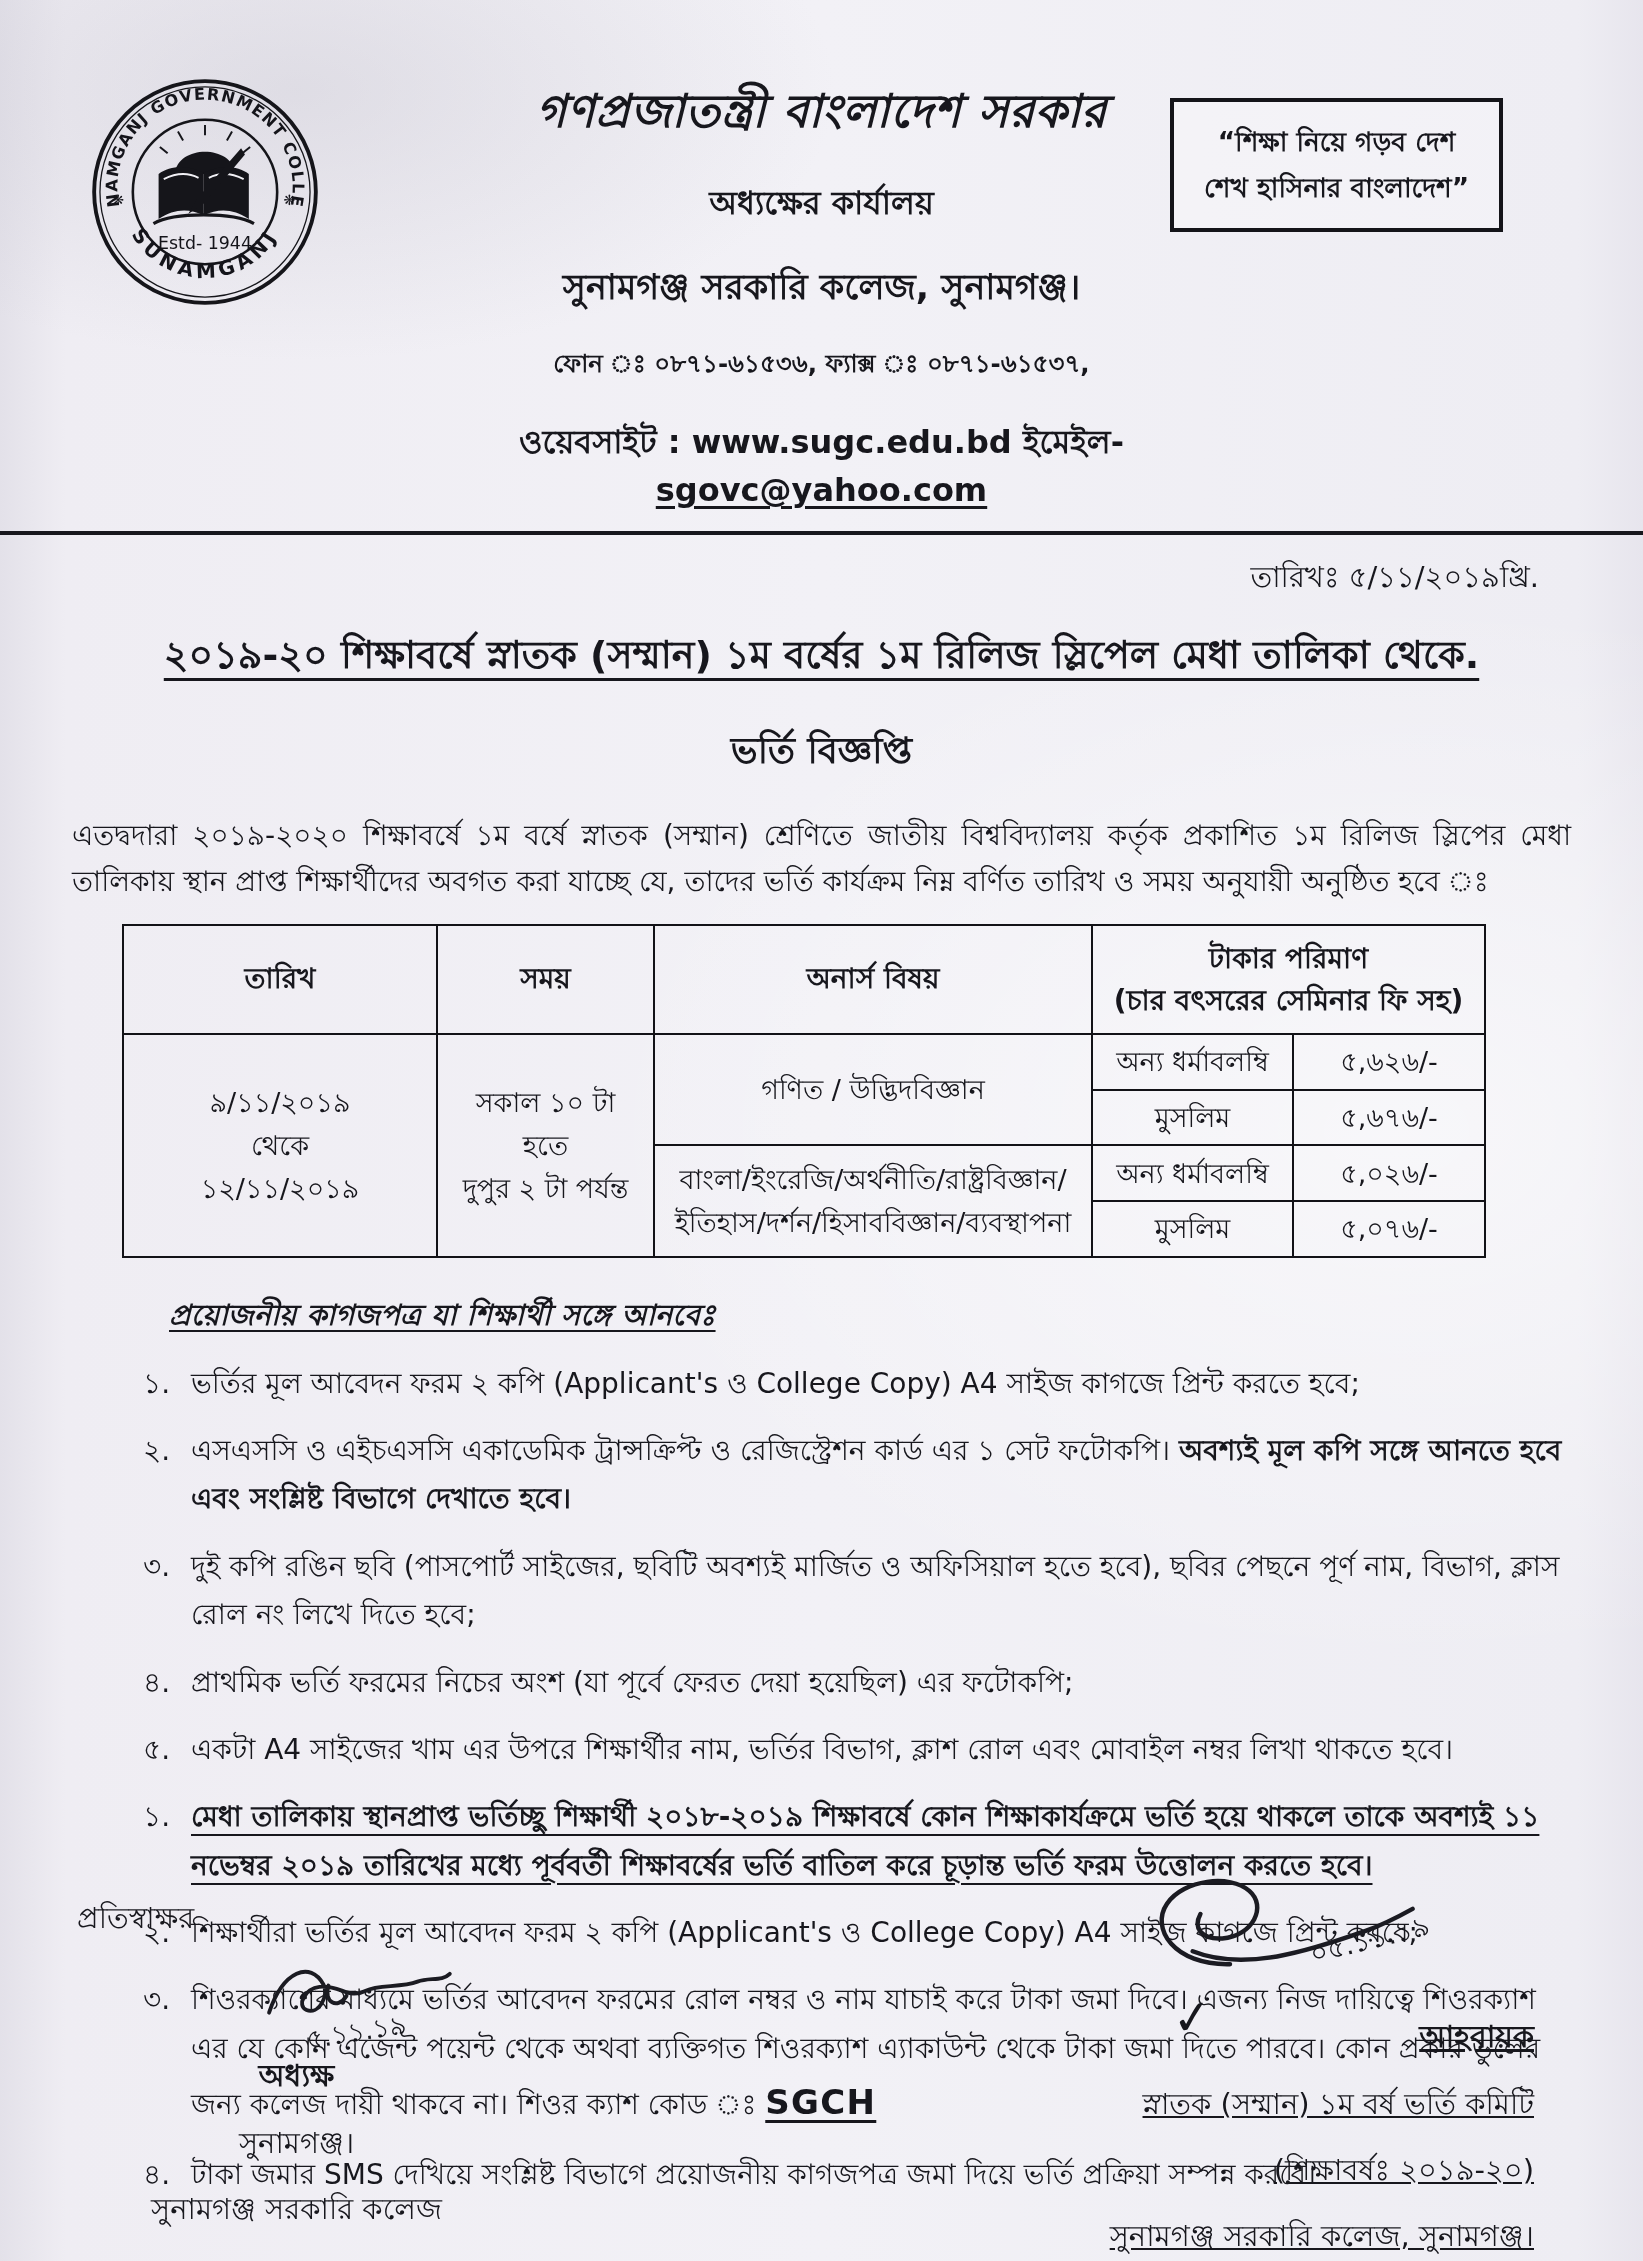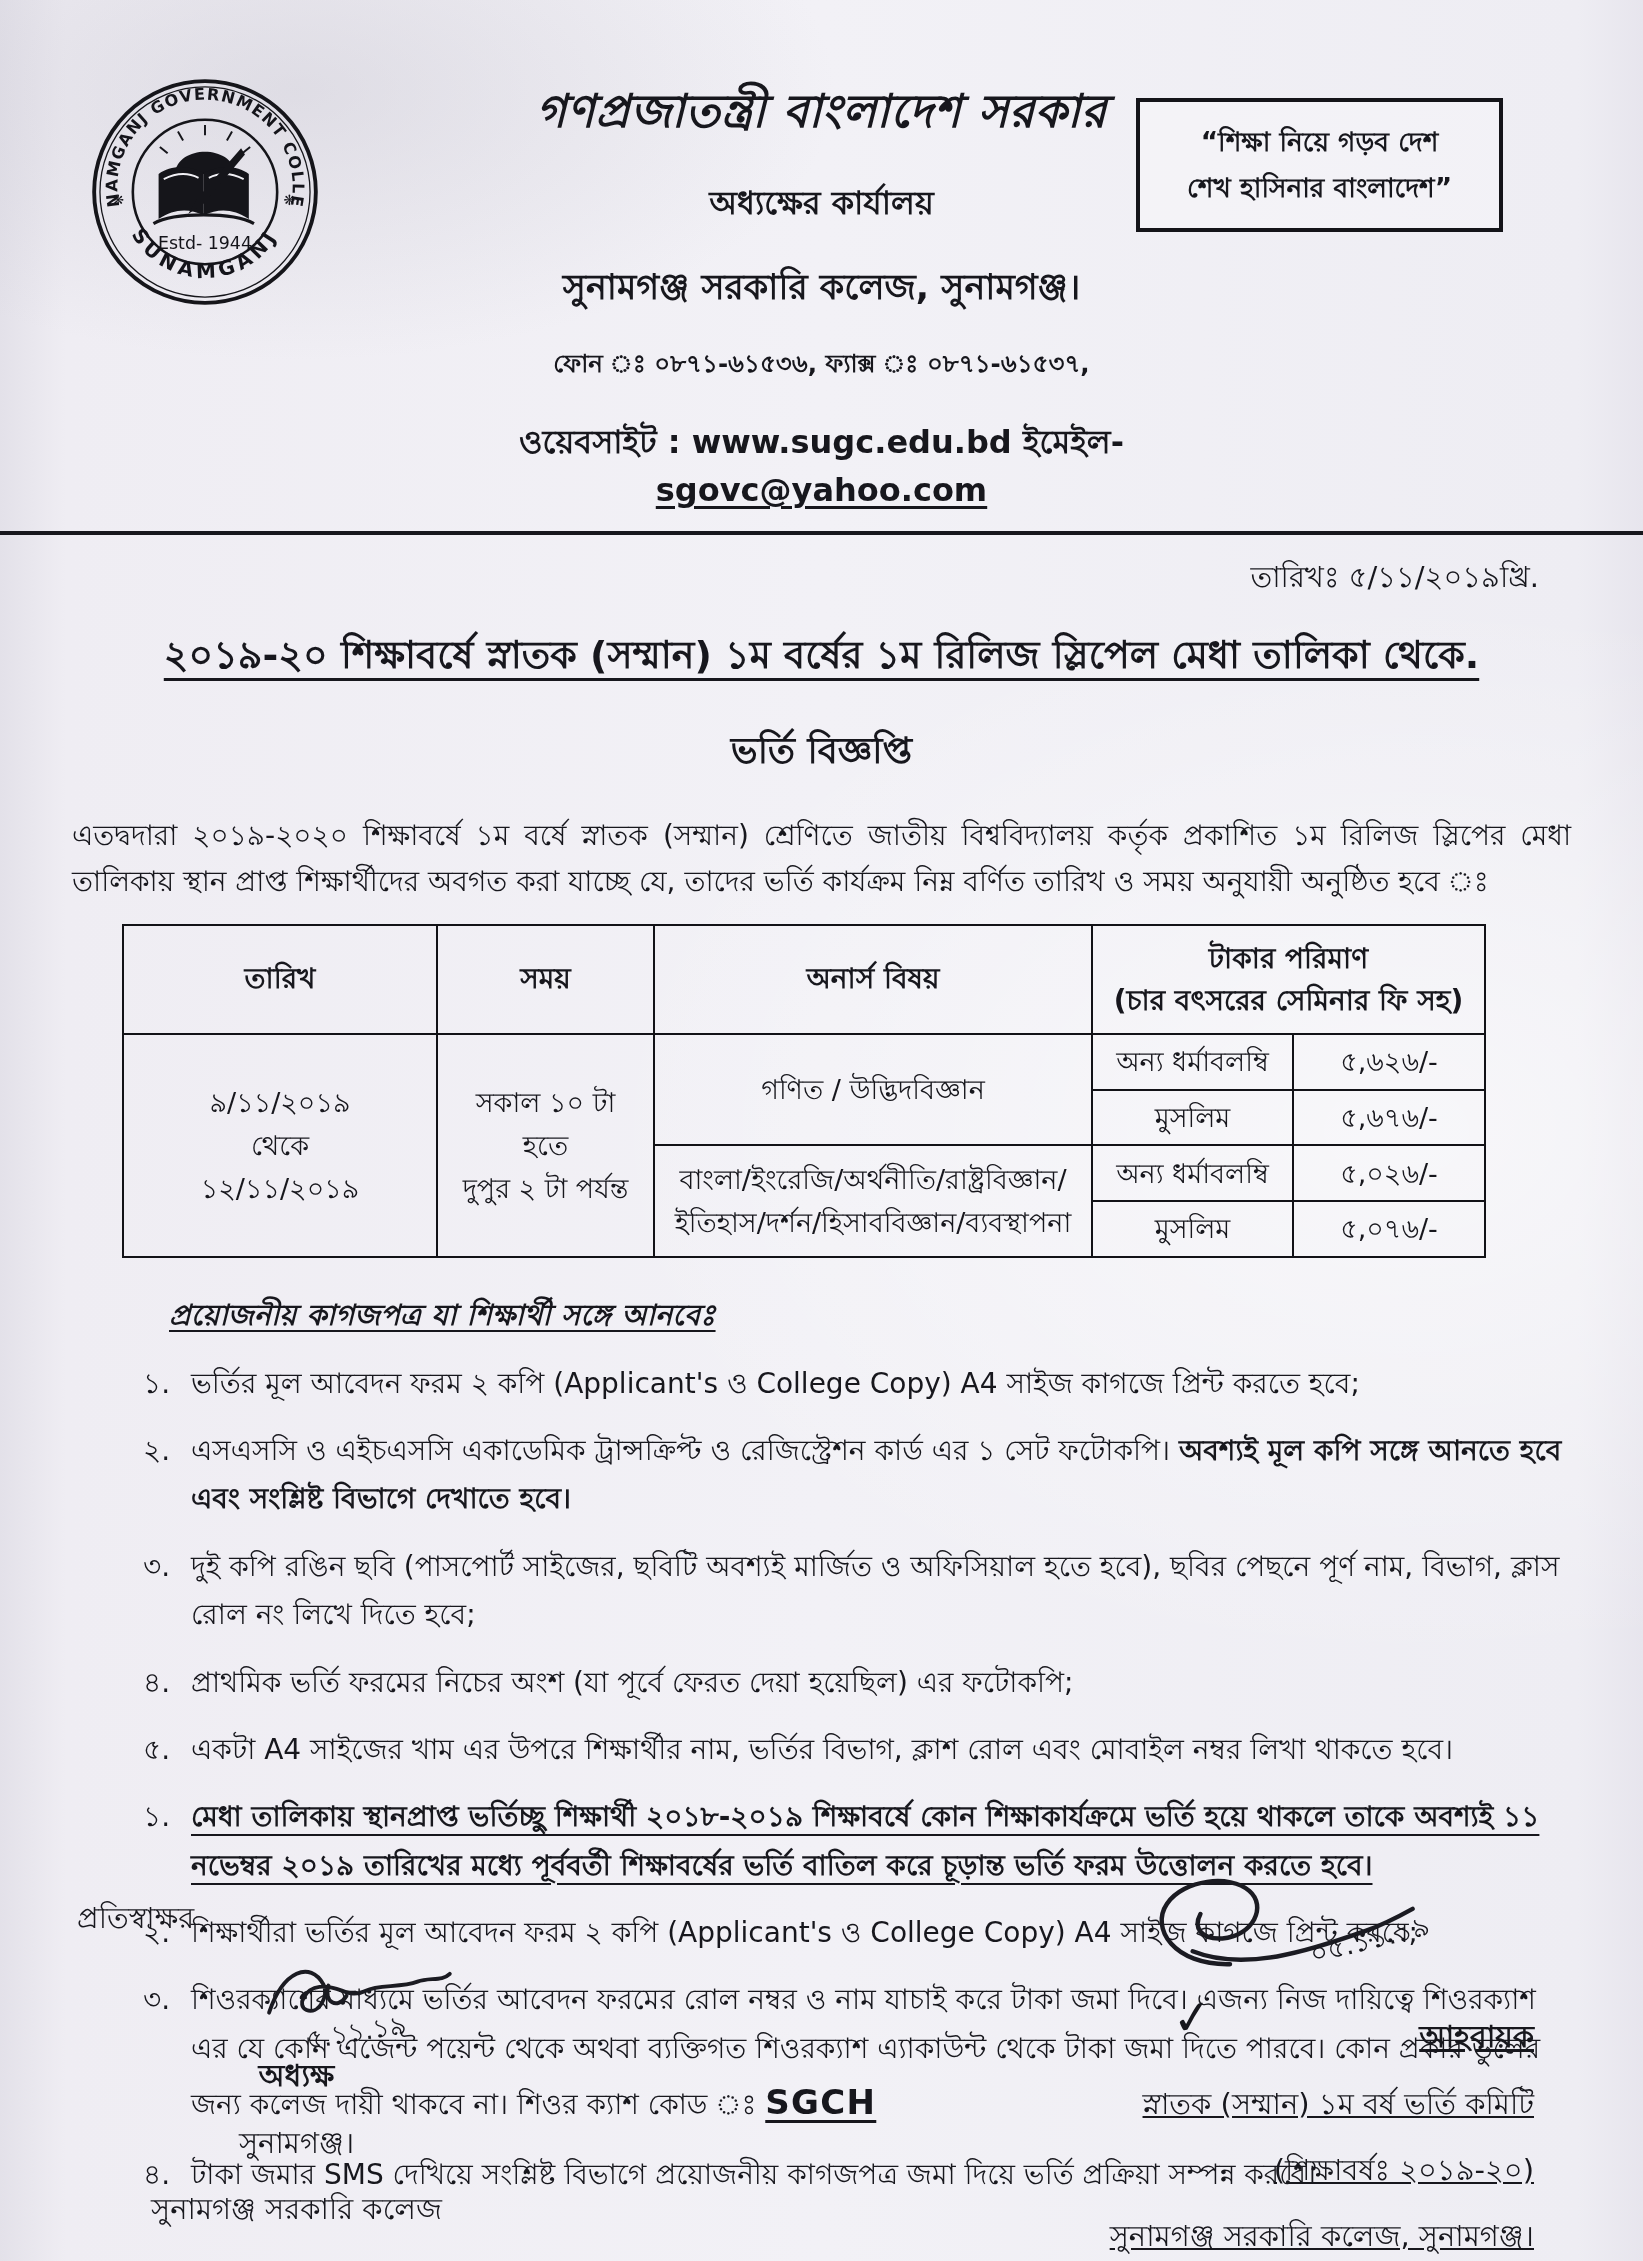--- a/index.html
+++ b/index.html
@@ -20,21 +20,21 @@
   .logo{position:absolute; left:89px; top:76px; width:232px; height:232px;}
   .hdr-center{width:864px; margin:0 auto; text-align:center;}
   .gov{font-size:46px; font-weight:bold; letter-spacing:0.6px;font-style:italic;}
   .office{font-size:32px; font-weight:bold; margin-top:26px;}
   .college{font-size:35px; font-weight:bold; margin-top:28px;}
   .phone{font-size:24.5px; margin-top:26px; font-weight:bold;}
   .web{font-size:32px; margin-top:32px; font-weight:bold;}
   .web .email{text-decoration:underline; text-underline-offset:5.2px;}
   .slogan{
     position:absolute; right:140px; top:98px;
-    border:4.5px solid #141419; padding:17px 47px;
+    border:4.5px solid #141419; padding:17px 30px;
     text-align:center; font-size:26.4px; font-weight:bold; line-height:1.75;
     background:rgba(255,255,255,.25);
   }
   .rule{height:3.9px; background:#17171d; margin-top:22px;}
   .date-line{text-align:right; margin:19.3px 104px 0 0; font-size:29px;}
   
   .title1{
     text-align:center; font-size:38px; font-weight:bold; margin-top:22px;
     text-decoration:underline; text-underline-offset:10.3px; text-decoration-thickness:2.6px;
   }

